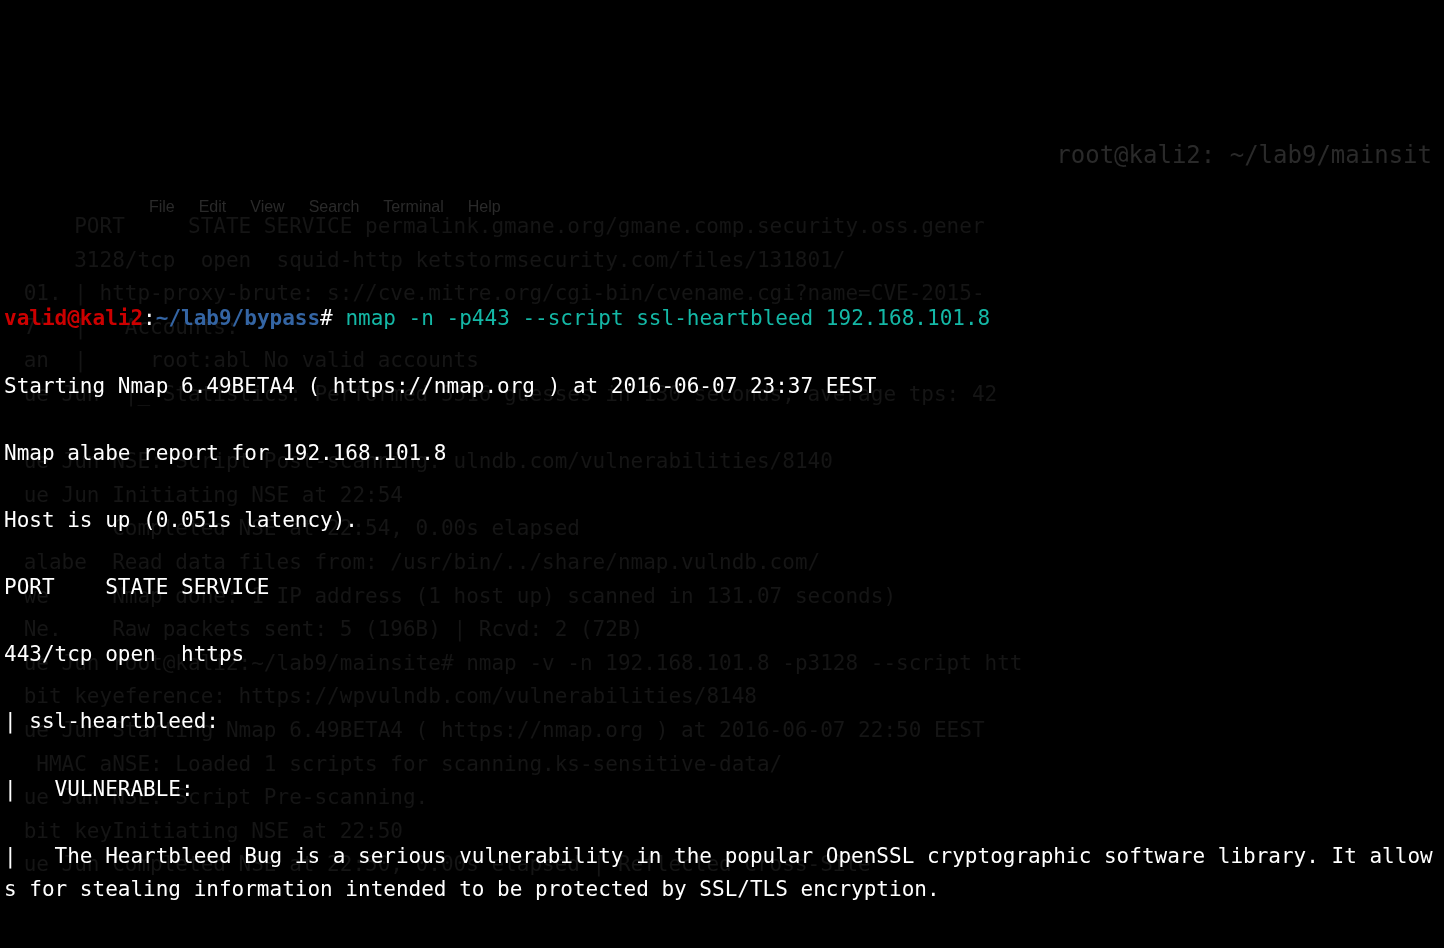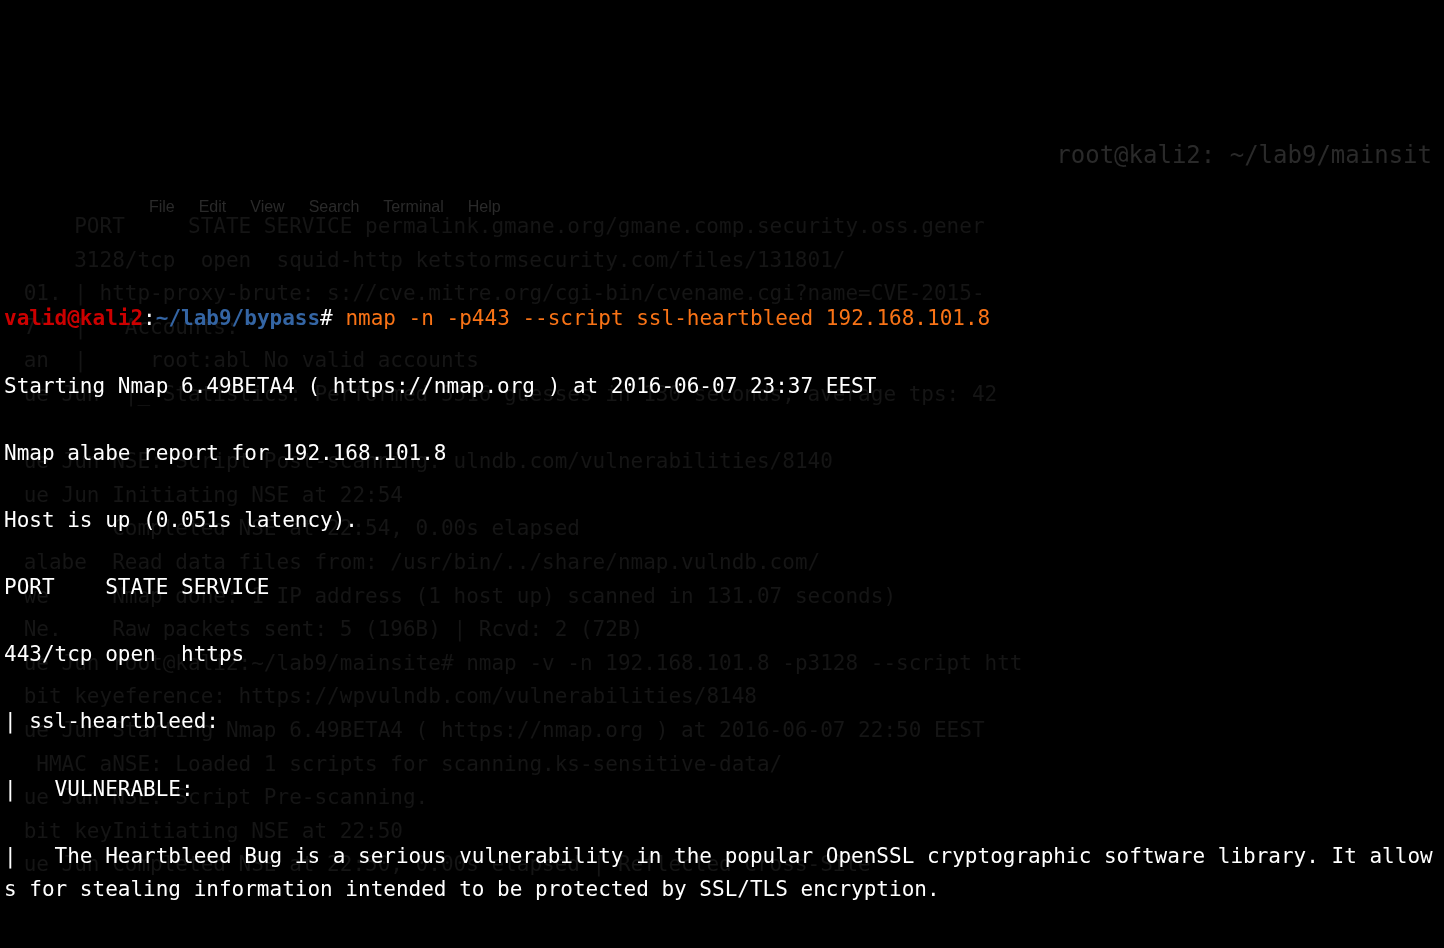--- a/index.html
+++ b/index.html
@@ -48,21 +48,21 @@
       color: #ffffff;
     }
     .prompt-path {
       color: #3465a4;
       font-weight: bold;
     }
     .prompt-hash {
       color: #ffffff;
     }
     .cmd {
-      color: #f97316;
+      color: #14b8a6;
     }
     .bg-ghost {
       position: absolute;
       color: #1a1a1a;
       z-index: 0;
       font-family: "DejaVu Sans Mono", monospace;
       pointer-events: none;
     }
     .bg-title {
       right: 12px;

